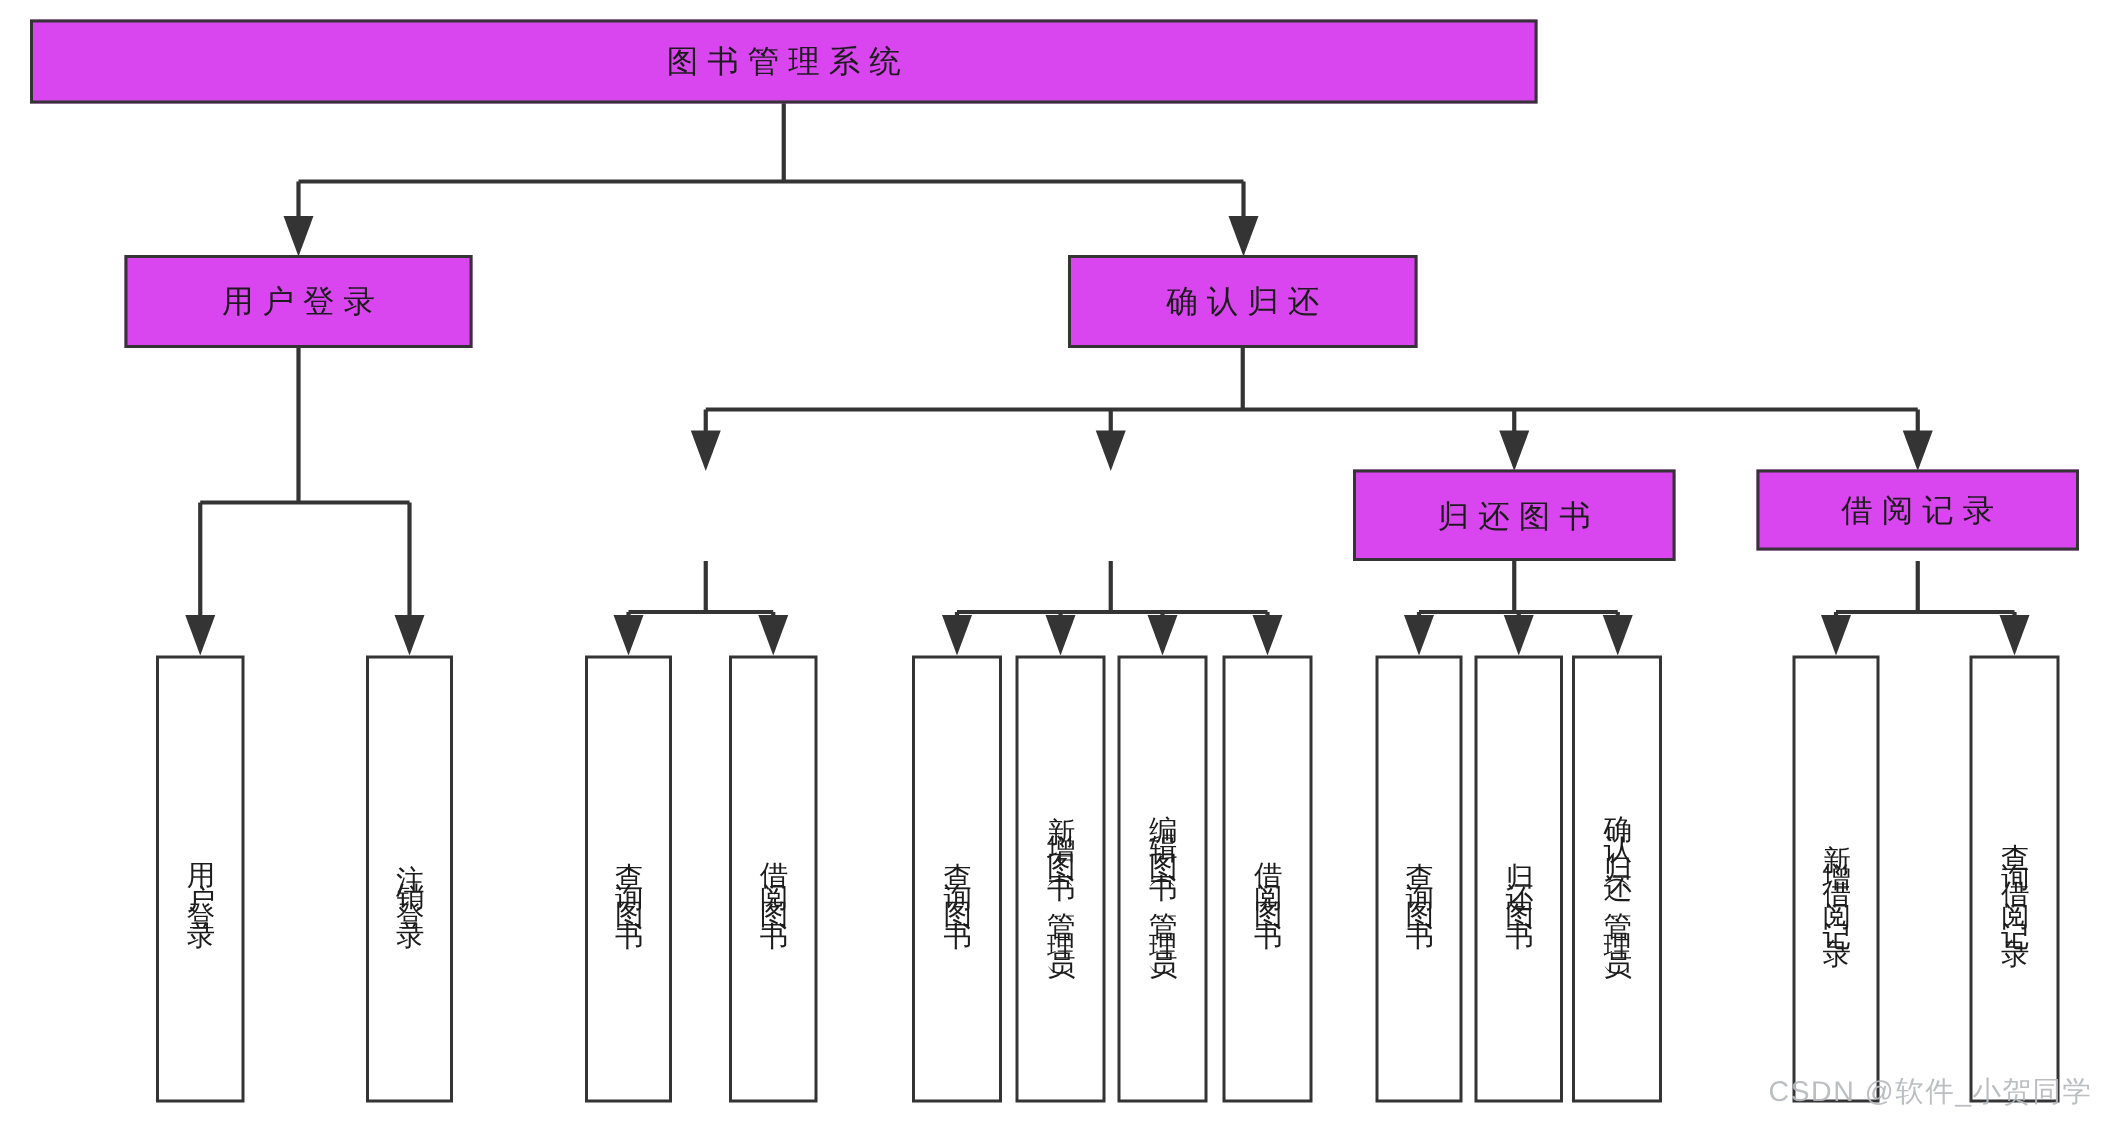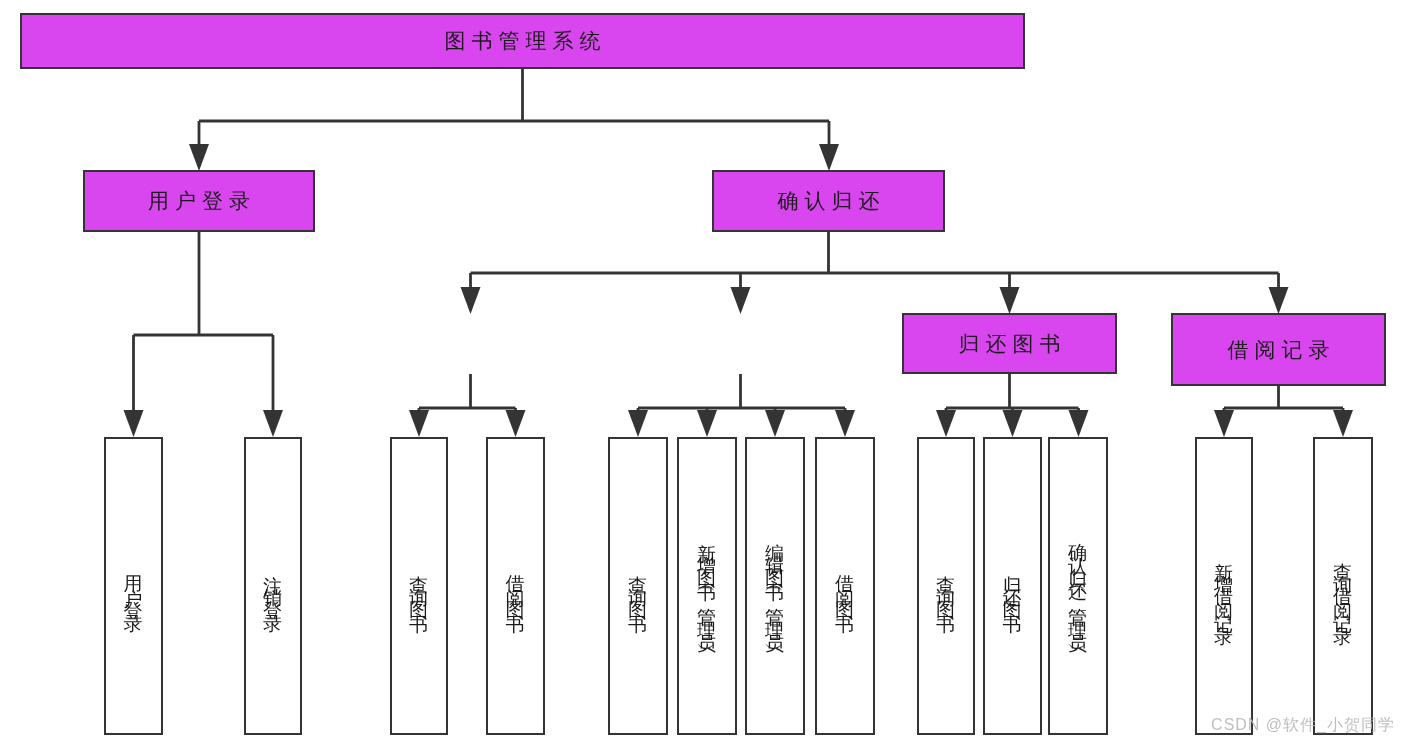--- a/index.html
+++ b/index.html
@@ -7,21 +7,21 @@
        font-family:"Liberation Sans","DejaVu Sans",sans-serif;color:#1c1c1c;}
   .stage{position:absolute;inset:0;}
   .wires{position:absolute;left:0;top:0;}
   .hbox{position:absolute;background:#d946ef;border:2.6px solid #343434;box-sizing:border-box;
         display:flex;align-items:center;justify-content:center;text-align:right;}
   .hbox span{font-size:21px;letter-spacing:6px;text-indent:6px;white-space:nowrap;}
   .vbox{position:absolute;top:437px;height:298px;background:#ffffff;border:2.6px solid #343434;
         box-sizing:border-box;display:flex;align-items:center;justify-content:center;}
   .vbox span{writing-mode:vertical-rl;text-orientation:mixed;font-size:19px;line-height:1;
              letter-spacing:13px;white-space:nowrap;}
-  .watermark{position:absolute;top:715px;right:10px;font-size:16px;color:rgba(183,185,189,0.92);
+  .watermark{position:absolute;top:715px;right:10px;font-size:19px;color:rgba(183,185,189,0.92);
              letter-spacing:1px;white-space:nowrap;}
 </style>
 </head>
 <body>
 
 <div class="stage">
 
   <svg class="wires" width="1405" height="747" viewBox="0 0 1405 747">
     <g stroke="#343434" stroke-width="2.8" fill="none">
 
@@ -69,21 +69,21 @@
   <div class="hbox" style="left:83px;top:170px;width:232px;height:62px">
     <span>用户登录</span>
   </div>
   <div class="hbox" style="left:712px;top:170px;width:233px;height:62px">
     <span>确认归还</span>
   </div>
 
   <div class="hbox" style="left:902px;top:313px;width:215px;height:61px">
     <span>归还图书</span>
   </div>
-  <div class="hbox" style="left:1171px;top:313px;width:215px;height:73px">
+  <div class="hbox" style="left:1171px;top:313px;width:215px;height:54px">
     <span>借阅记录</span>
   </div>
 
   <div class="vbox" style="left:104px;width:59px">
     <span>用户登录</span>
   </div>
   <div class="vbox" style="left:244px;width:58px">
     <span>注销登录</span>
   </div>
 

